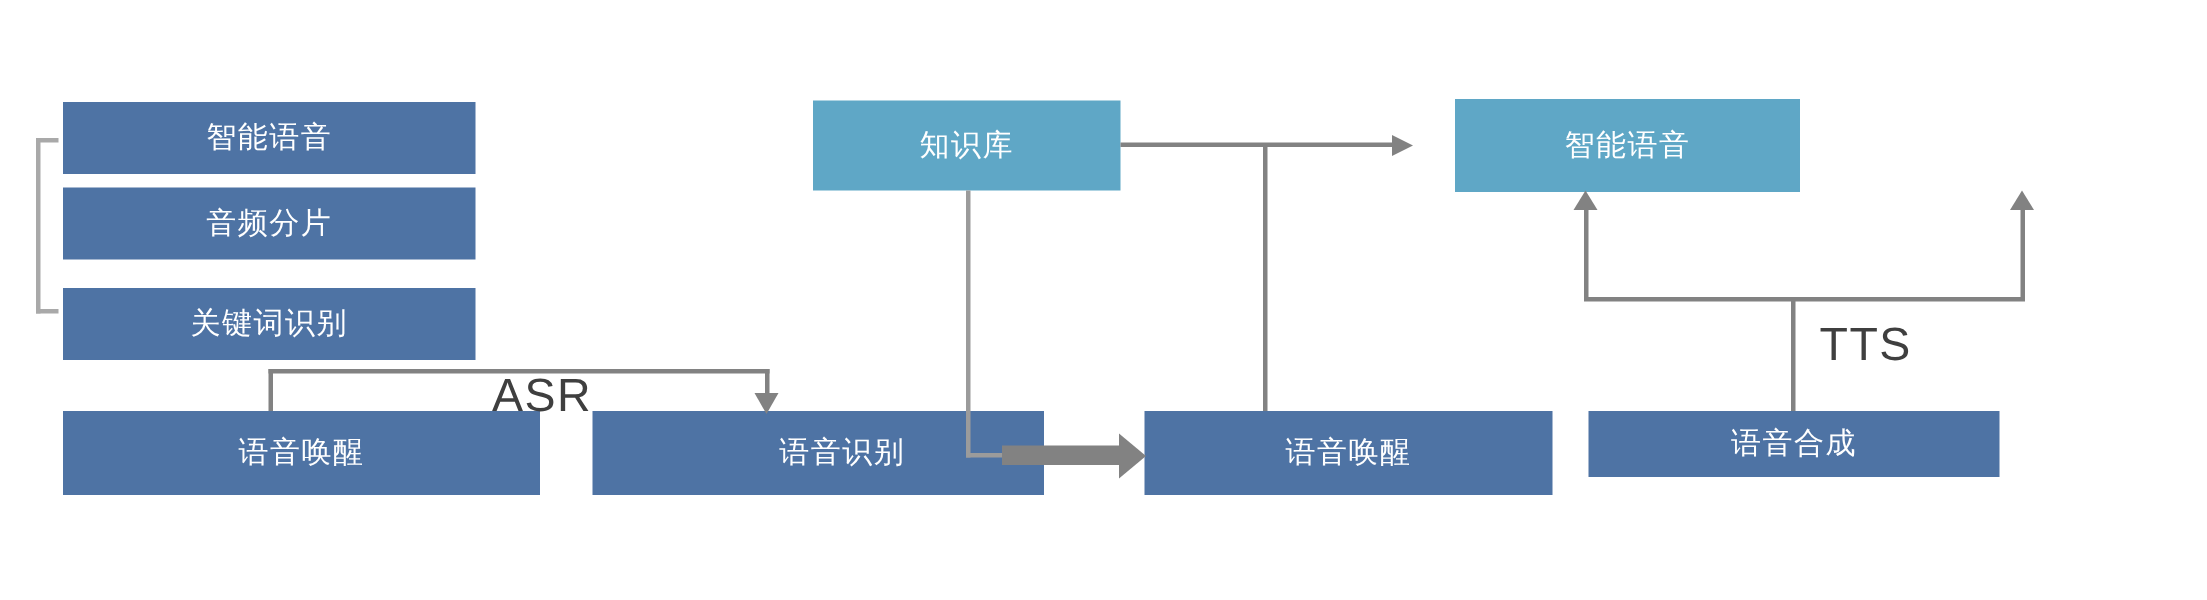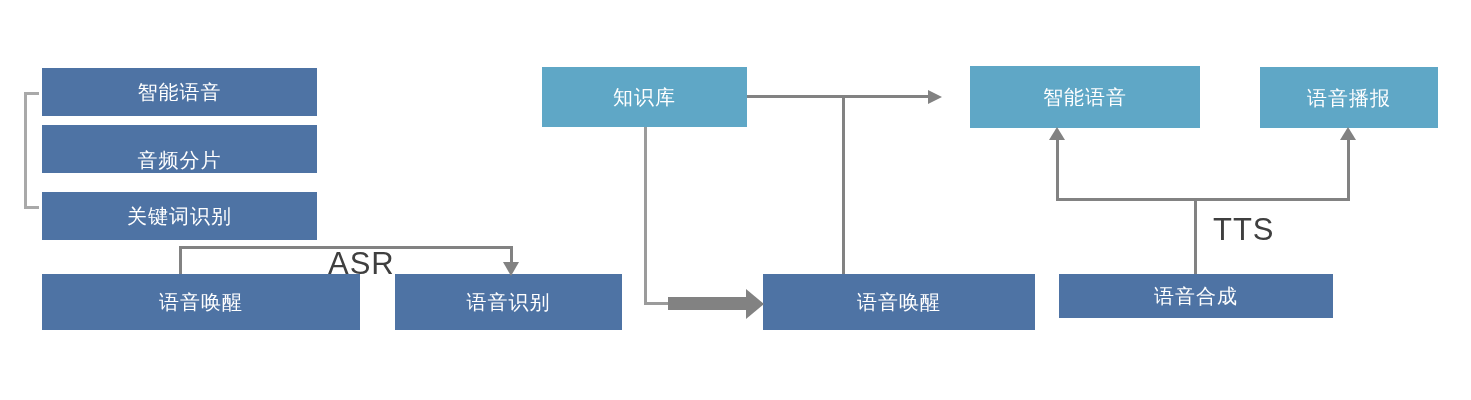--- a/index.html
+++ b/index.html
@@ -32,25 +32,25 @@
     font-weight:400;
     letter-spacing:1px;
     text-align:center;
     line-height:26px;
   }
   .node.dark{background:var(--node-dark);}
   .node.light{background:var(--node-light);}
 
   
   .n-silence {left:42px; top:68px;  width:275px; height:48px;}
-  .n-slicing {left:42px; top:125px; width:275px; height:48px;justify-content:flex-end;}
+  .n-slicing {left:42px; top:125px; width:275px; height:48px;}
   .n-keyword {left:42px; top:192px; width:275px; height:48px;}
   
   .n-wake    {left:42px;  top:274px; width:318px; height:56px;}
-  .n-rec     {left:395px; top:274px; width:227px; height:56px;}
+  .n-rec     {left:395px; top:274px; width:269px; height:56px;padding-left:32px;}
   .n-nlu     {left:763px; top:274px; width:272px; height:56px;}
   .n-synth   {left:1059px;top:274px; width:274px; height:44px;}
   
   .n-kb      {left:542px; top:67px;  width:205px; height:60px;}
   .n-robot   {left:942px; top:66px;  width:230px; height:62px;margin-left:28px;}
   .n-cast    {left:1260px;top:67px;  width:178px; height:61px;}
 
   .line{position:absolute;background:var(--line-gray);}
   .line.stem{background:var(--stem-gray);}
   .line.bracket{background:var(--bracket-gray);}
@@ -135,23 +135,20 @@
   <div class="node dark n-synth">
     <span>语音合成</span>
   </div>
 
   <div class="node light n-kb">
     <span>知识库</span>
   </div>
   <div class="node light n-robot">
     <span>智能语音</span>
   </div>
-  <div class="node light n-cast">
-    <span>语音播报</span>
-  </div>
 
   <div class="line asr-v1"></div>
   <div class="line asr-h"></div>
   <div class="line asr-v2"></div>
   <div class="arrowhead ah-down asr-ah"></div>
   <div class="edge-label l-asr">ASR</div>
 
   <div class="line kb-h"></div>
   <div class="arrowhead ah-right kb-ah"></div>
   <div class="line kb-branch"></div>

